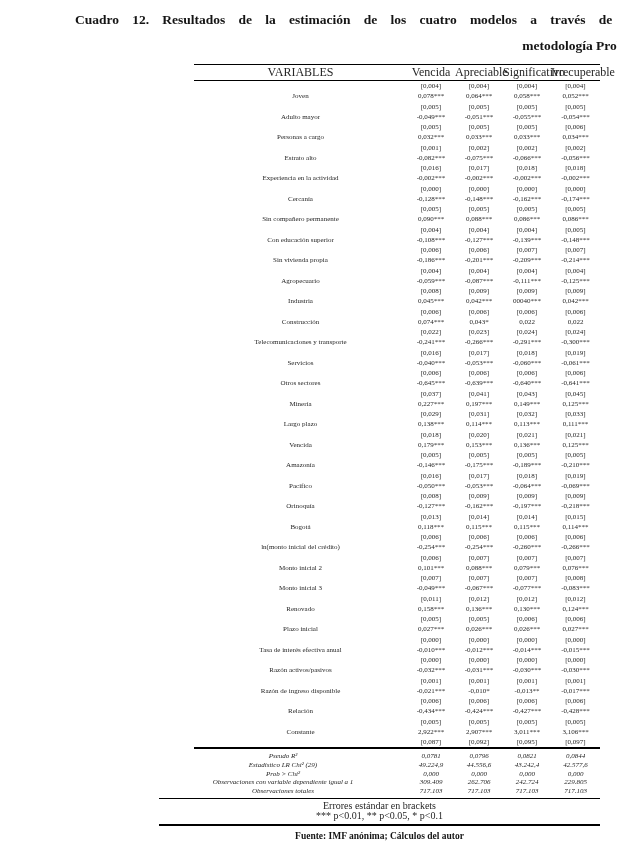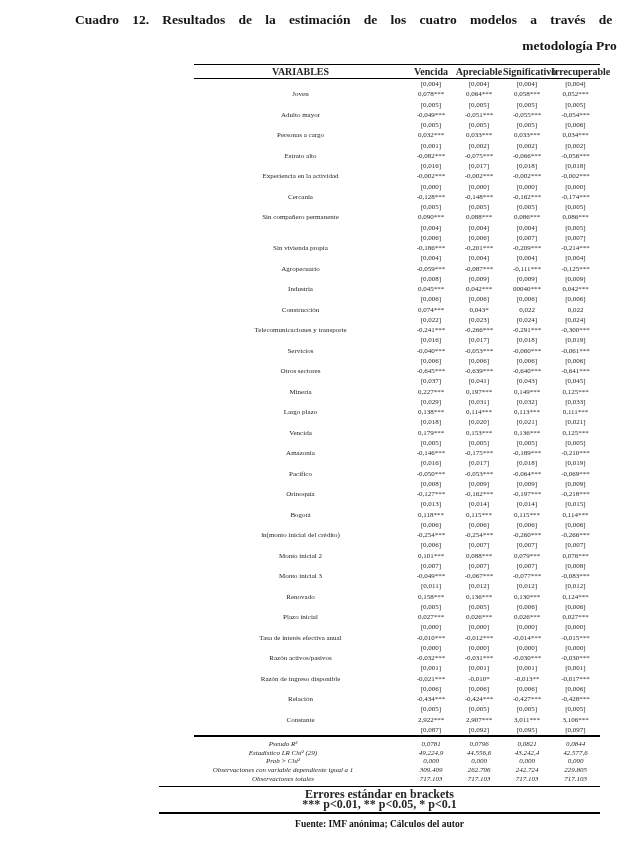--- a/index.html
+++ b/index.html
@@ -4,29 +4,29 @@
 <style>
   html,body{margin:0;padding:0;background:#ffffff;}
   .page{position:relative;width:617px;height:843px;background:#ffffff;overflow:hidden;
         font-family:"Liberation Serif", serif;color:#1e1e1e;margin-left:47px;}
   .title{padding:7px 28px 2px 28px;font-size:13.5px;font-weight:bold;line-height:26px;color:#151515;}
   .title .t1{text-align:justify;text-align-last:justify;}
   .title .t2{text-align:right;}
   table{border-collapse:collapse;table-layout:fixed;font-size:7px;color:#262626;}
   table.main{margin:3px 0 0 147px;width:406px;border-bottom:2.5px solid #000;}
   table.main thead tr{border-top:1.5px solid #000;border-bottom:1.8px solid #000;}
-  table.main th{font-weight:bold;font-size:10px;height:13px;text-align:center;padding:0;}
+  table.main th{font-weight:normal;font-size:12px;height:13px;text-align:center;padding:0;}
   td{padding:0;line-height:10.25px;text-align:center;white-space:nowrap;overflow:hidden;}
   td.lbl{text-align:center;}
   table.stats{margin:0 0 0 112px;width:441px;border-bottom:1.8px solid #000;}
   table.stats td{line-height:8.7px;font-style:italic;}
   table.stats tr:first-child td{padding-top:3px;}
   table.stats tr:last-child td{padding-bottom:2px;}
-  .notes{margin:0 0 0 112px;width:441px;text-align:center;font-size:12px;line-height:10px;
-         padding:2px 0 3px 0;border-bottom:2.5px solid #000;color:#262626;font-weight:bold;}
+  .notes{margin:0 0 0 112px;width:441px;text-align:center;font-size:10px;line-height:10px;
+         padding:2px 0 3px 0;border-bottom:2.5px solid #000;color:#262626;}
   .source{margin:5px 0 0 112px;width:441px;text-align:center;font-size:9.5px;font-weight:bold;color:#151515;}
 </style>
 </head>
 <body>
 
 <div class="page">
 
   <div class="title">
     <div class="t1">Cuadro 12. Resultados de la estimación de los cuatro modelos a través de la</div>
     <div class="t2">metodología Probit.</div>
@@ -149,20 +149,27 @@
           <td class="val">0,086***</td>
         </tr>
         <tr>
           <td class="lbl"></td>
           <td class="val se">[0,004]</td>
           <td class="val se">[0,004]</td>
           <td class="val se">[0,004]</td>
           <td class="val se">[0,005]</td>
         </tr>
         <tr>
+          <td class="lbl">Con educación superior</td>
+          <td class="val">-0,108***</td>
+          <td class="val">-0,127***</td>
+          <td class="val">-0,139***</td>
+          <td class="val">-0,148***</td>
+        </tr>
+        <tr>
           <td class="lbl"></td>
           <td class="val se">[0,006]</td>
           <td class="val se">[0,006]</td>
           <td class="val se">[0,007]</td>
           <td class="val se">[0,007]</td>
         </tr>
         <tr>
           <td class="lbl">Sin vivienda propia</td>
           <td class="val">-0,186***</td>
           <td class="val">-0,201***</td>

